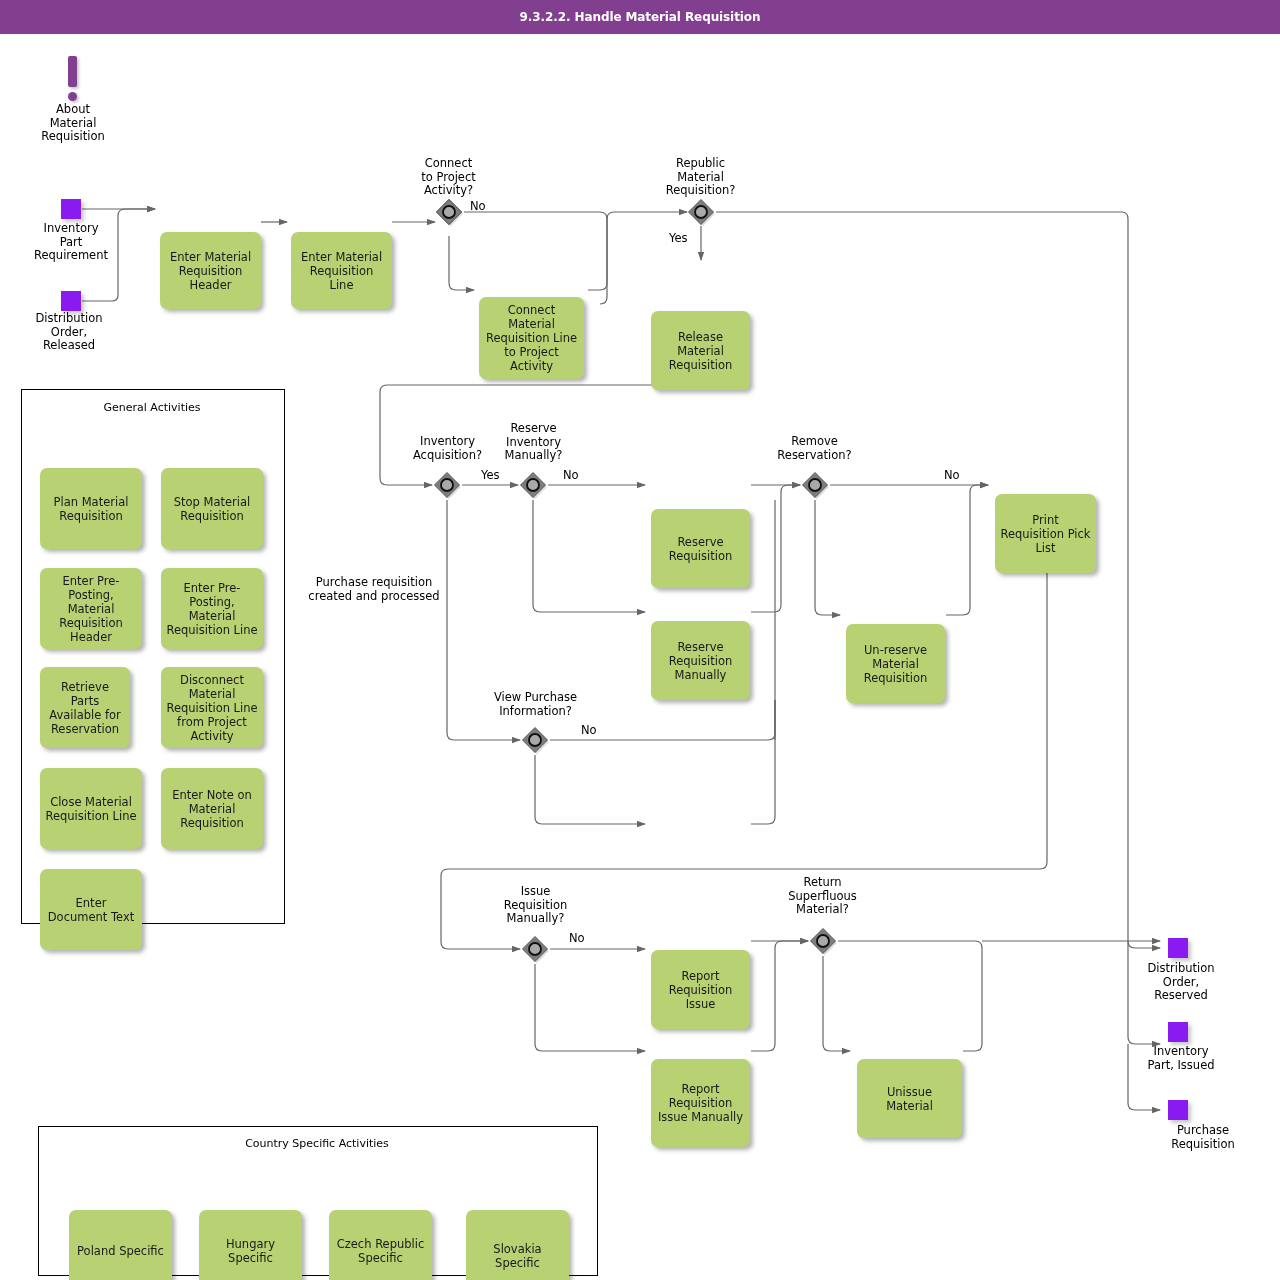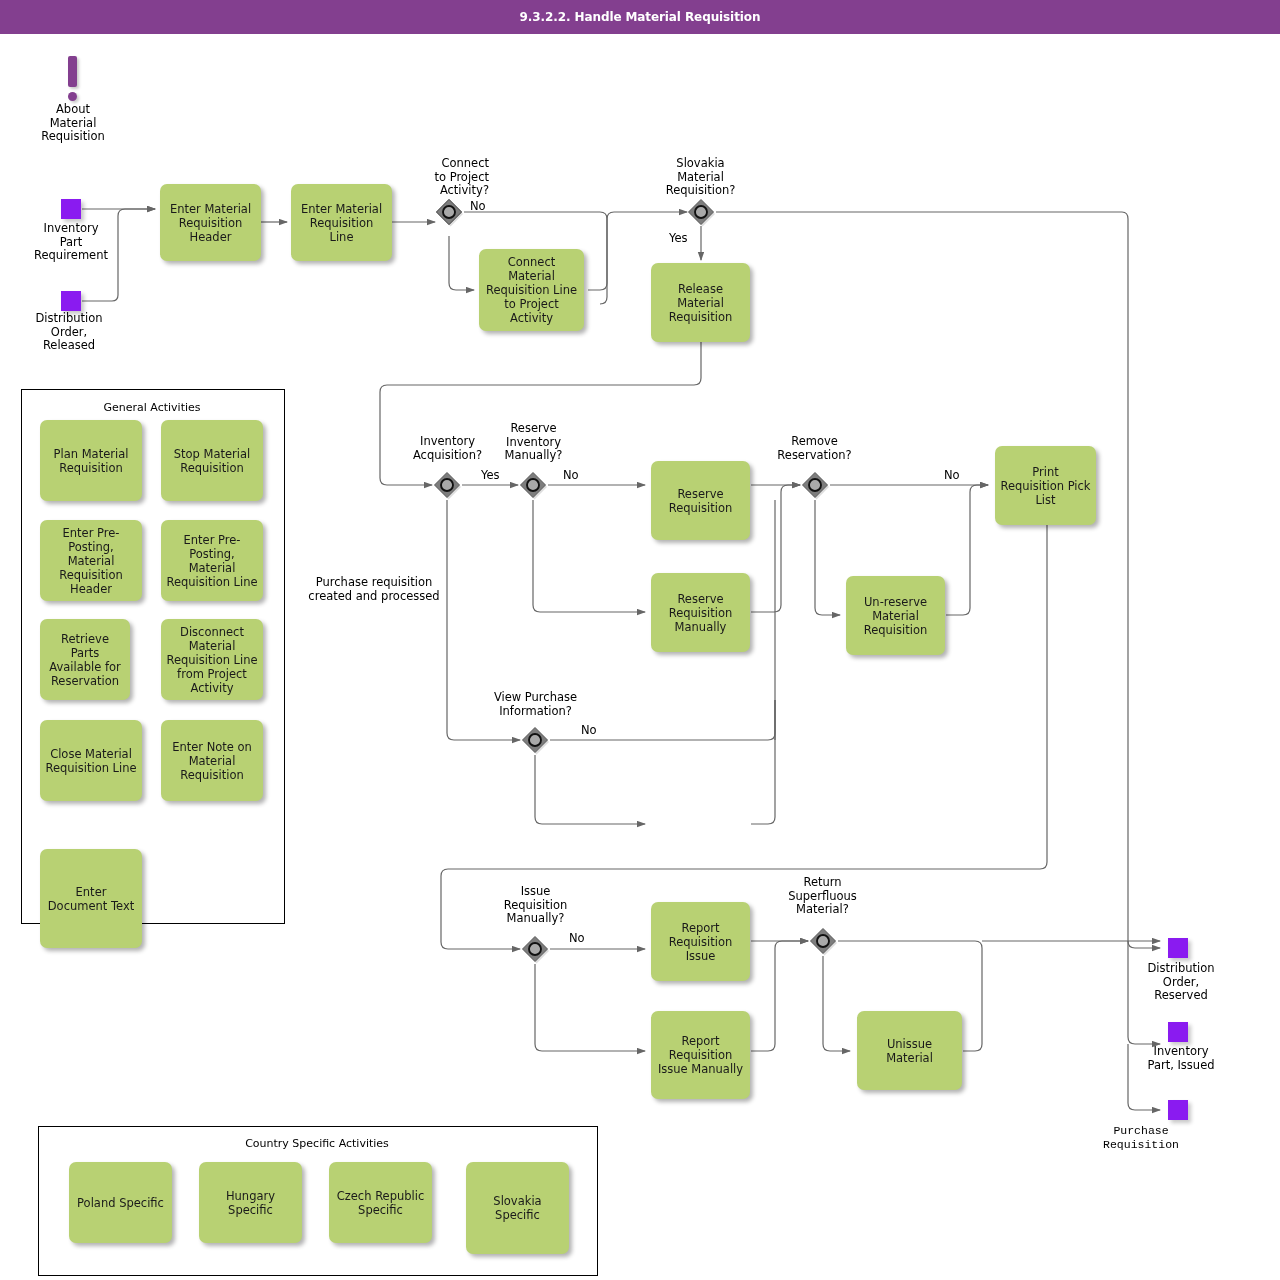--- a/index.html
+++ b/index.html
@@ -50,20 +50,21 @@
     display: flex;
     align-items: center;
     justify-content: center;
     text-align: center;
     color: #1a1a1a;
     font-family: "DejaVu Sans", sans-serif;
     font-size: 11.5px;
     line-height: 14px;
     padding: 6px 5px;
     box-sizing: border-box;
+    margin-top: 48px;
   }
   
   .gw {
     position: absolute;
     width: 30px; height: 30px;
   }
   
   .evt {
     position: absolute;
     width: 20px; height: 20px;
@@ -226,21 +227,21 @@
   <div class="evt" style="left:1168px; top:938px;"></div>
   <div class="lbl" style="left:1128px; top:962px; width:106px;">Distribution
 Order,
 Reserved</div>
 
   <div class="evt" style="left:1168px; top:1022px;"></div>
   <div class="lbl" style="left:1128px; top:1045px; width:106px;">Inventory
 Part, Issued</div>
 
   <div class="evt" style="left:1168px; top:1100px;"></div>
-  <div class="lbl" style="left:1088px; top:1124px; width:106px;font-family:Liberation Mono, monospace;">Purchase
+  <div class="lbl" style="left:1150px; top:1124px; width:106px;">Purchase
 Requisition</div>
 
   <div class="act" style="left:160px; top:184px; width:101px; height:77px;">Enter Material Requisition Header</div>
 
   <div class="act" style="left:479px; top:249px; width:105px; height:82px;">Connect Material Requisition Line to Project Activity</div>
 
   <div class="act" style="left:291px; top:184px; width:101px; height:77px;">Enter Material Requisition Line</div>
 
   <div class="act" style="left:651px; top:263px; width:99px; height:79px;">Release Material Requisition</div>
 
@@ -260,33 +261,33 @@
   <div class="act" style="left:857px; top:1011px; width:105px; height:79px;">Unissue Material</div>
 
   <div class="gw" style="left:434px; top:197px;">
     <svg viewBox="0 0 30 30" width="30" height="30">
       <polygon points="15,2.5 27.5,15 15,27.5 2.5,15" fill="#7d7d7d" stroke="#5a5a5a" stroke-width="1"></polygon>
       <polygon points="16.6,4.6 29,17 16.6,29.4 4.2,17" fill="#000" opacity="0.13"></polygon>
       <polygon points="15,2.5 27.5,15 15,27.5 2.5,15" fill="#7d7d7d" stroke="#5a5a5a" stroke-width="1"></polygon>
       <circle cx="15" cy="15" r="6" fill="#a9a9a9" stroke="#111" stroke-width="1.9"></circle>
     </svg>
   </div>
-  <div class="lbl" style="left:384px; top:157px; width:105px;text-align:right;">Connect
+  <div class="lbl" style="left:396px; top:157px; width:105px;">Connect
 to Project
 Activity?</div>
   <div class="flowlbl" style="left:470px; top:200px;">No</div>
 
   <div class="gw" style="left:686px; top:197px;">
     <svg viewBox="0 0 30 30" width="30" height="30">
       <polygon points="16.6,4.6 29,17 16.6,29.4 4.2,17" fill="#000" opacity="0.13"></polygon>
       <polygon points="15,2.5 27.5,15 15,27.5 2.5,15" fill="#7d7d7d" stroke="#5a5a5a" stroke-width="1"></polygon>
       <circle cx="15" cy="15" r="6" fill="#a9a9a9" stroke="#111" stroke-width="1.9"></circle>
     </svg>
   </div>
-  <div class="lbl" style="left:648px; top:157px; width:105px;">Slovakia
+  <div class="lbl" style="left:648px; top:157px; width:105px;">Republic
 Material
 Requisition?</div>
   <div class="flowlbl" style="left:669px; top:232px;">Yes</div>
 
   <div class="gw" style="left:432px; top:470px;">
     <svg viewBox="0 0 30 30" width="30" height="30">
       <polygon points="16.6,4.6 29,17 16.6,29.4 4.2,17" fill="#000" opacity="0.13"></polygon>
       <polygon points="15,2.5 27.5,15 15,27.5 2.5,15" fill="#7d7d7d" stroke="#5a5a5a" stroke-width="1"></polygon>
       <circle cx="15" cy="15" r="6" fill="#a9a9a9" stroke="#111" stroke-width="1.9"></circle>
     </svg>
@@ -363,21 +364,21 @@
 
   <div class="act" style="left:40px; top:520px; width:102px; height:81px;">Enter Pre-Posting, Material Requisition Header</div>
   <div class="act" style="left:161px; top:520px; width:102px; height:81px;">Enter Pre-Posting, Material Requisition Line</div>
 
   <div class="act" style="left:40px; top:619px; width:90px; height:81px;">Retrieve Parts Available for Reservation</div>
   <div class="act" style="left:161px; top:619px; width:102px; height:81px;">Disconnect Material Requisition Line from Project Activity</div>
 
   <div class="act" style="left:40px; top:720px; width:102px; height:81px;">Close Material Requisition Line</div>
   <div class="act" style="left:161px; top:720px; width:102px; height:81px;">Enter Note on Material Requisition</div>
 
-  <div class="act" style="left:40px; top:849px; width:102px; height:99px;">Enter Document Text</div>
+  <div class="act" style="left:40px; top:821px; width:102px; height:81px;">Enter Document Text</div>
 
   <div class="groupbox" style="left:38px; top:1126px; width:558px; height:148px;"></div>
   <div class="grouptitle" style="left:38px; top:1137px; width:558px;">Country Specific Activities</div>
 
   <div class="act" style="left:69px; top:1162px; width:103px; height:81px;">Poland Specific</div>
   <div class="act" style="left:199px; top:1162px; width:103px; height:81px;">Hungary Specific</div>
   <div class="act" style="left:329px; top:1162px; width:103px; height:81px;">Czech Republic Specific</div>
   <div class="act" style="left:466px; top:1162px; width:103px; height:92px;">Slovakia Specific</div>
 
 </div>

